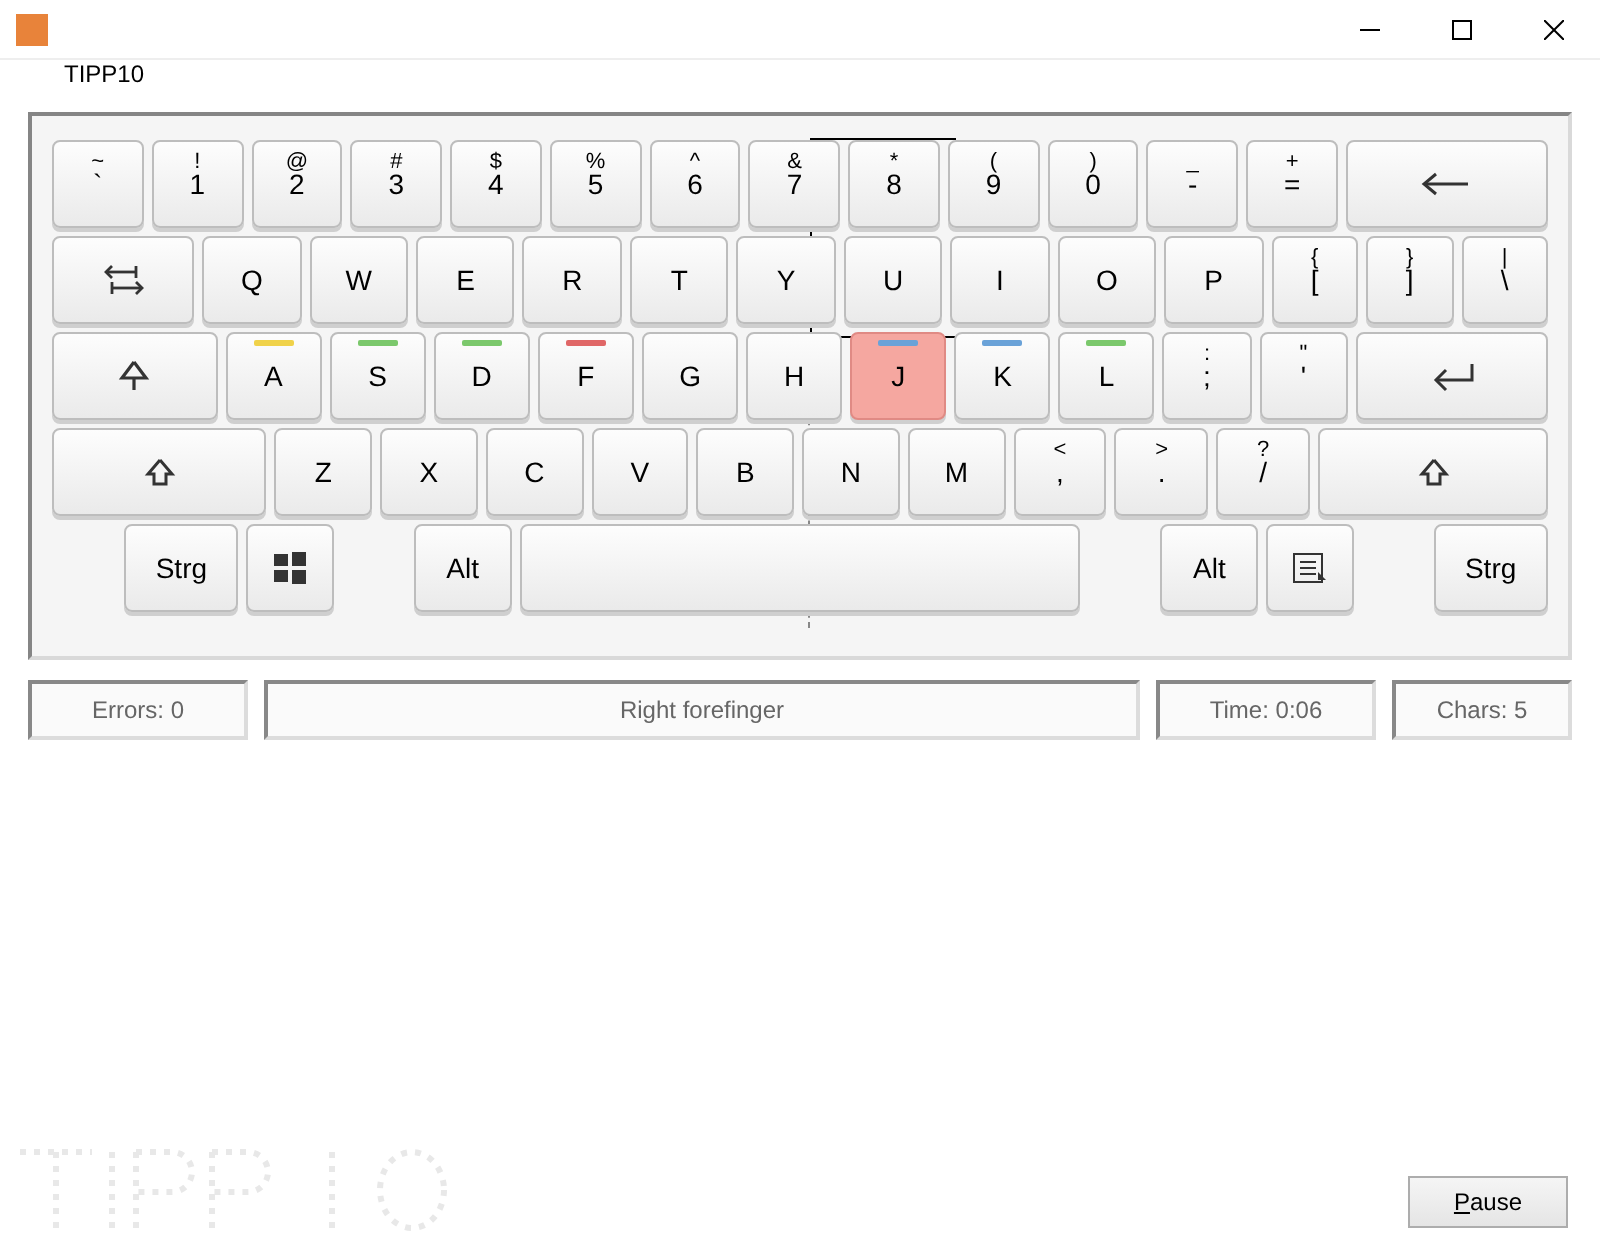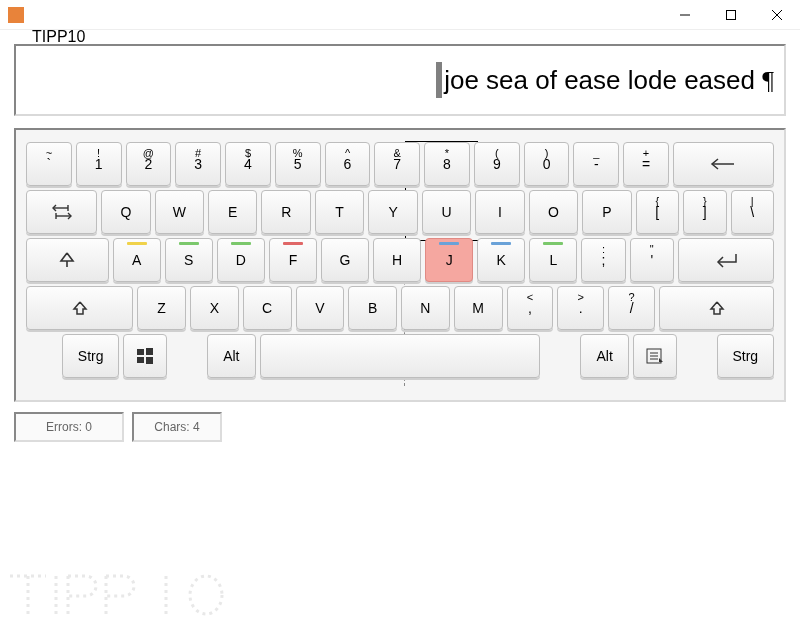--- a/index.html
+++ b/index.html
@@ -1,19 +1,19 @@
 <!DOCTYPE html>
 <html><head>
 <meta charset="utf-8">
 <style>
   * { box-sizing: border-box; margin: 0; padding: 0; font-family: "Segoe UI", Tahoma, sans-serif; }
   body { background: #fff; width: 800px; height: 628px; overflow: hidden; position: relative; }
   .titlebar { height: 30px; display: flex; align-items: center; padding: 0 0 0 8px; border-bottom: 1px solid #eee; }
   .app-icon { width: 16px; height: 16px; background: #e8833a; margin-right: 8px; display:inline-block; }
-  .title { font-size: 16px; flex: 1; margin-top: 44px; }
+  .title { font-size: 12px; flex: 1; margin-top: 44px; }
   .window-btns { display: flex; height: 100%; }
   .window-btn { width: 46px; display: flex; align-items: center; justify-content: center; font-size: 13px; cursor: pointer; }
 
   .main { padding: 14px; }
   .text-panel { border: 2px inset #d9d9d9; background: #fff; height: 72px; display:flex; align-items:center; padding: 0 10px; }
   .cursor-bar { width: 6px; height: 36px; background: #808080; display:inline-block; margin-right:2px; }
   .lesson-text { font-size: 26px; font-weight: 500; white-space: pre; }
   .pilcrow { font-family: serif; }
 
   .keyboard-panel { margin-top: 12px; border: 2px inset #d9d9d9; background: #f5f5f5; padding: 12px 10px 18px 10px; position: relative; }
@@ -89,25 +89,20 @@
       <svg width="10" height="10">
           <line x1="0" y1="0" x2="10" y2="10" stroke="#000"></line>
           <line x1="10" y1="0" x2="0" y2="10" stroke="#000"></line>
         </svg>
     </div>
   </div>
 </div>
 
 <div class="main">
 
-  <div class="text-panel">
-    <div style="flex:1"></div>
-    <span class="cursor-bar"></span>
-    <span class="lesson-text"><span>joe sea of ease lode eased </span><span class="pilcrow">¶</span></span>
-  </div>
 
   <div class="keyboard-panel">
     <div class="divider-box"></div>
     <div class="dotted-line"></div>
 
     <div class="kb-row" id="row1">
         <div class="key" style="width: 48px;">
           <span class="top">~</span>
           <span class="main">`</span>
         </div>
@@ -362,21 +357,23 @@
           </svg>
         </div>
         <div class="key small-label" style="width: 66px;">
           <span class="main">Strg</span>
         </div>
       </div>
   </div>
 
   <div class="status-row">
     <div class="status-box" style="width:110px">Errors: 0</div>
-    <div class="status-box" style="width:90px">Chars: 4</div>
+    <div class="status-box" style="flex:1">Right forefinger</div>
+    <div class="status-box" style="width:110px">Time: 0:06</div>
+    <div class="status-box" style="width:90px">Chars: 5</div>
   </div>
 </div>
 
 <svg class="watermark-svg" width="240" height="50" viewBox="0 0 240 50">
   <g fill="none" stroke="#e8e8e8" stroke-width="3" stroke-dasharray="3,4">
 
     <line x1="4" y1="6" x2="40" y2="6"></line>
       <line x1="22" y1="6" x2="22" y2="44"></line>
 
     <line x1="50" y1="6" x2="50" y2="44"></line>
@@ -387,13 +384,14 @@
     <line x1="100" y1="6" x2="100" y2="44"></line>
       <path d="M100 6 h18 a10 10 0 0 1 0 20 h-18"></path>
 
     <line x1="160" y1="6" x2="160" y2="44"></line>
 
     <ellipse cx="200" cy="25" rx="16" ry="19"></ellipse>
   </g>
 </svg>
 
 <div class="bottom-bar">
+  <button class="btn"><span></span><span class="ul">P</span><span>ause</span></button>
 </div>
 
 </body></html>

